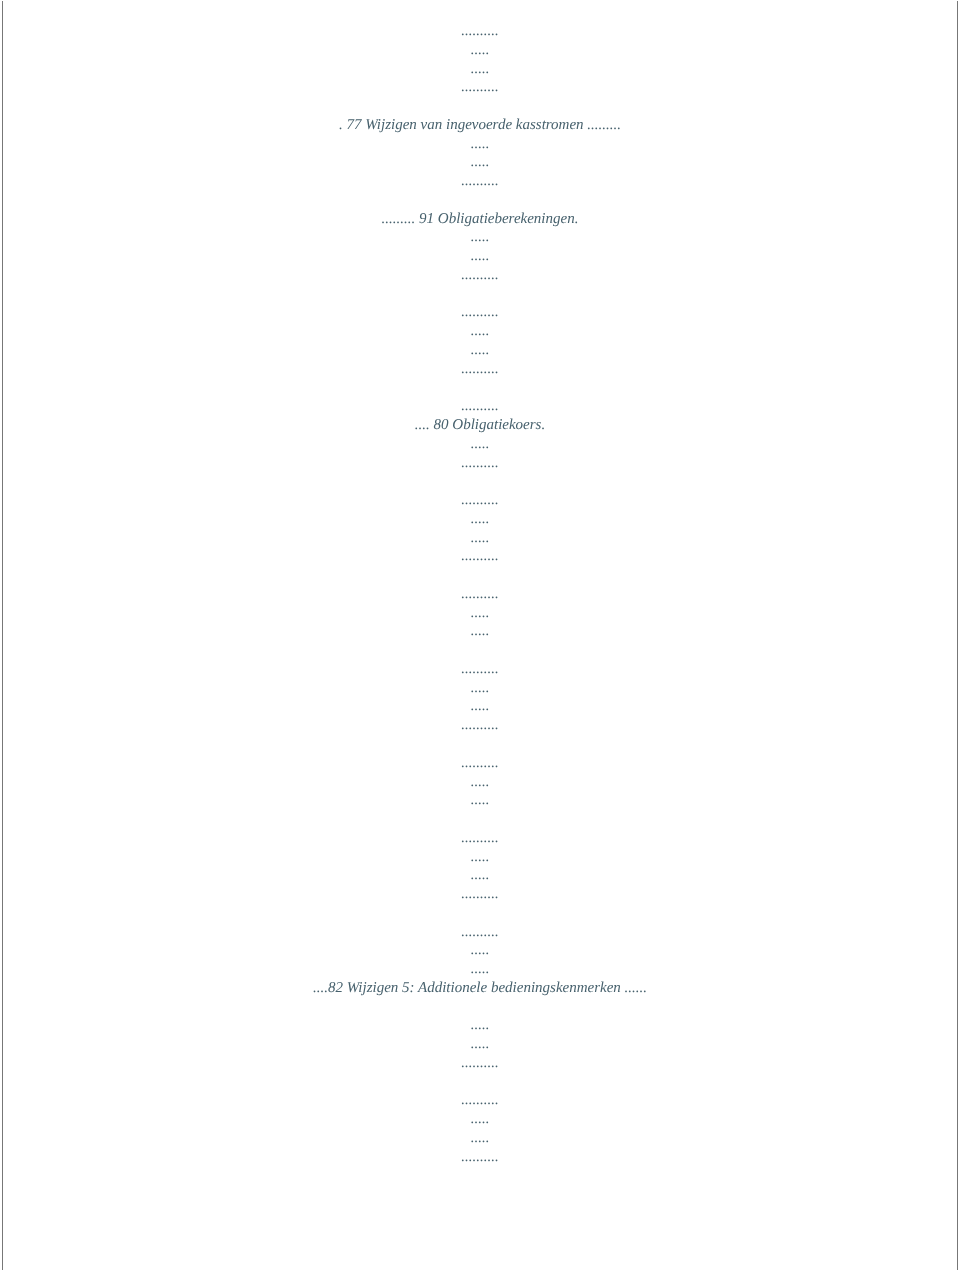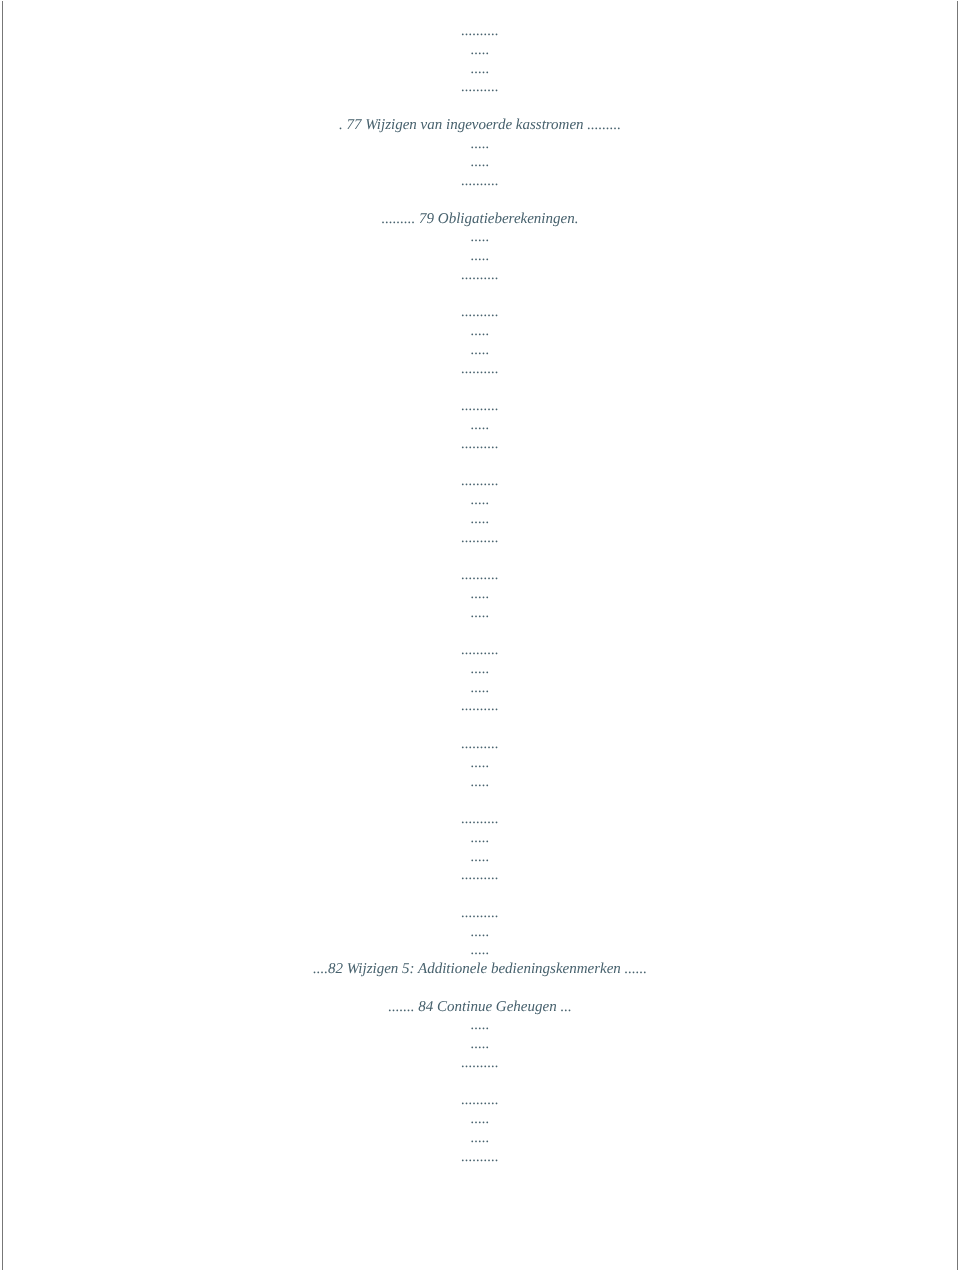--- a/index.html
+++ b/index.html
@@ -48,31 +48,32 @@
       <span class="toc-line">..........</span>
       <span class="toc-line">.....</span>
       <span class="toc-line">.....</span>
       <span class="toc-line">..........</span>
       <span class="toc-line blank"></span>
       <span class="toc-line">. 77 Wijzigen van ingevoerde kasstromen .........</span>
       <span class="toc-line">.....</span>
       <span class="toc-line">.....</span>
       <span class="toc-line">..........</span>
       <span class="toc-line blank"></span>
-      <span class="toc-line">......... 79 Obligatieberekeningen.</span>
+      <span class="toc-line">......... 91 Obligatieberekeningen.</span>
       <span class="toc-line">.....</span>
       <span class="toc-line">.....</span>
       <span class="toc-line">..........</span>
       <span class="toc-line blank"></span>
       <span class="toc-line">..........</span>
       <span class="toc-line">.....</span>
       <span class="toc-line">.....</span>
       <span class="toc-line">..........</span>
       <span class="toc-line blank"></span>
       <span class="toc-line">..........</span>
+      <span class="toc-line">.... 80 Obligatiekoers.</span>
       <span class="toc-line">.....</span>
       <span class="toc-line">..........</span>
       <span class="toc-line blank"></span>
       <span class="toc-line">..........</span>
       <span class="toc-line">.....</span>
       <span class="toc-line">.....</span>
       <span class="toc-line">..........</span>
       <span class="toc-line blank"></span>
       <span class="toc-line">..........</span>
       <span class="toc-line">.....</span>
@@ -90,21 +91,20 @@
       <span class="toc-line">..........</span>
       <span class="toc-line">.....</span>
       <span class="toc-line">.....</span>
       <span class="toc-line">..........</span>
       <span class="toc-line blank"></span>
       <span class="toc-line">..........</span>
       <span class="toc-line">.....</span>
       <span class="toc-line">.....</span>
       <span class="toc-line">....82 Wijzigen 5: Additionele bedieningskenmerken ......</span>
       <span class="toc-line blank"></span>
-      <span class="toc-line">....... 84 Continue Geheugen ...</span>
       <span class="toc-line">.....</span>
       <span class="toc-line">.....</span>
       <span class="toc-line">..........</span>
       <span class="toc-line blank"></span>
       <span class="toc-line">..........</span>
       <span class="toc-line">.....</span>
       <span class="toc-line">.....</span>
       <span class="toc-line">..........</span>
     </div>
 </div>

